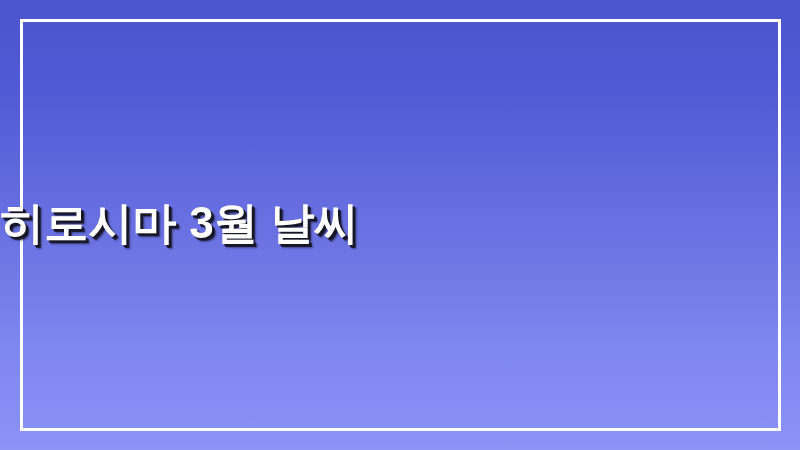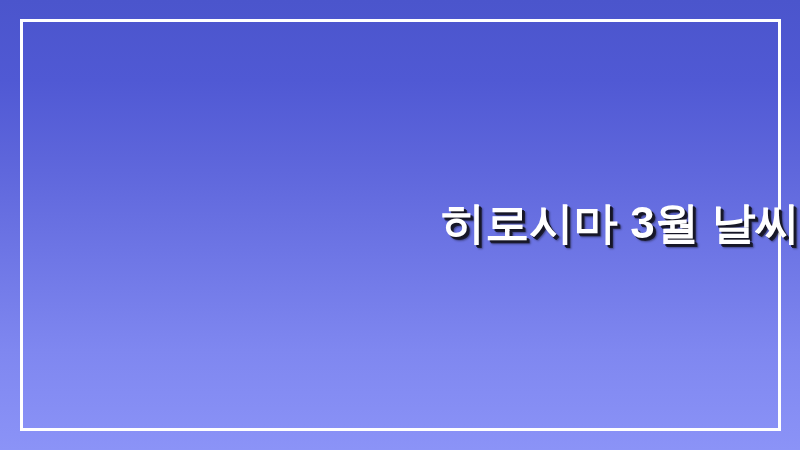--- a/index.html
+++ b/index.html
@@ -42,21 +42,21 @@
 
   
   .headline {
     position: absolute;
     left: 0;
     top: 0;
     width: 800px;
     height: 450px;
     display: flex;
     flex-direction: column;
-    align-items: flex-end;
+    align-items: flex-start;
     justify-content: center;
     gap: 0;
   }
 
   .headline-line {
     display: block;
     width: 100%;
     text-align: center;
     color: #ffffff;
     font-size: 44px;

